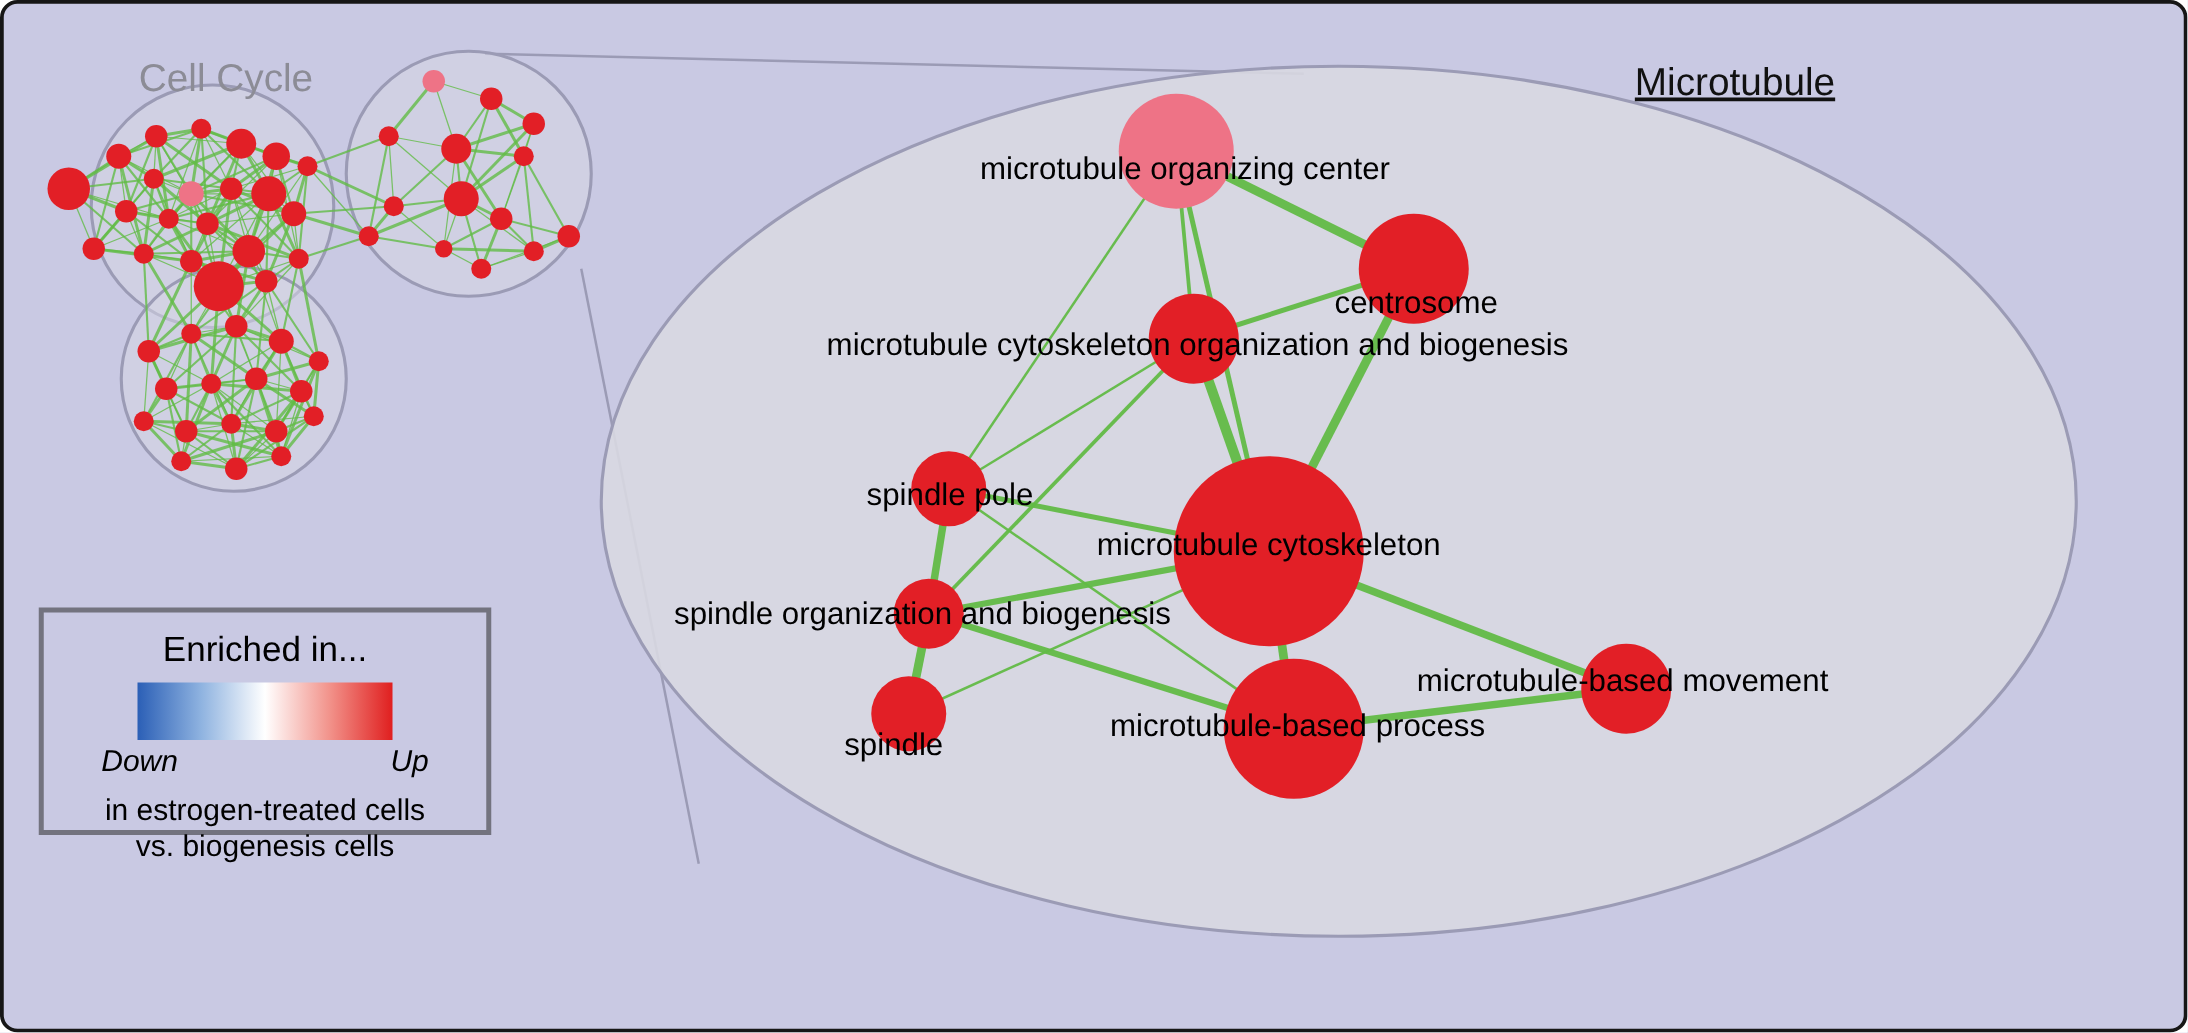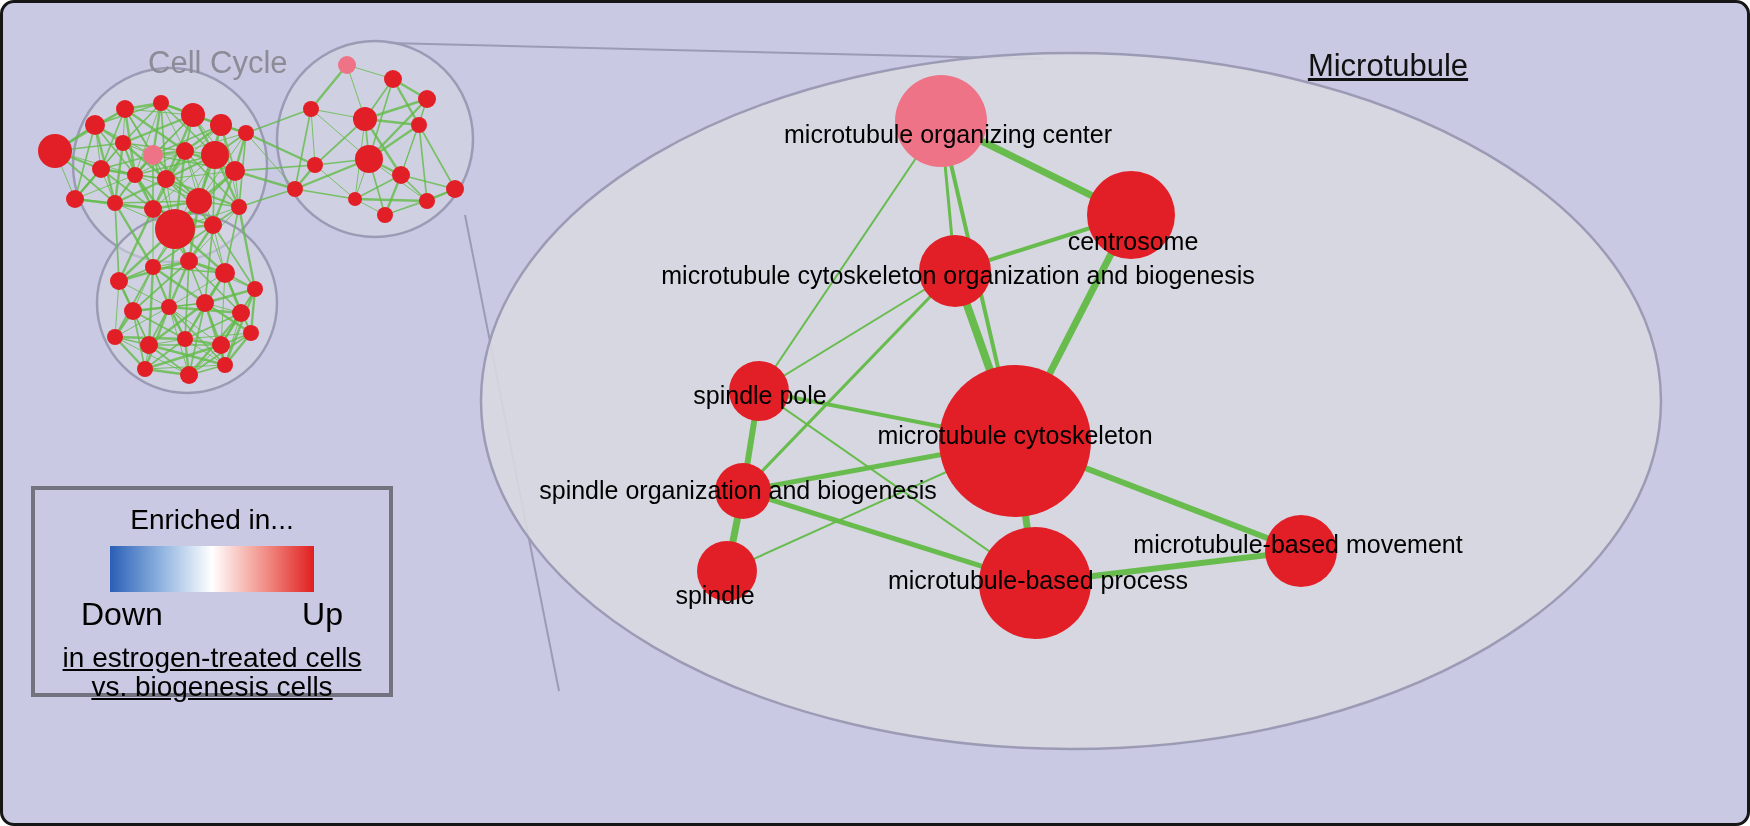--- a/index.html
+++ b/index.html
@@ -3,25 +3,25 @@
 <meta charset="utf-8">
 <style>
   html,body{margin:0;padding:0;background:#ffffff;font-family:"Liberation Sans",sans-serif;}
   .figure{position:relative;width:1750px;height:826px;background:#c9c9e3;border:3px solid #161616;border-radius:14px;box-sizing:border-box;overflow:hidden;}
   .figure svg{position:absolute;left:0;top:0;}
   .lbl{position:absolute;font-size:31px;}
   .graylbl{color:#8c8c96;}
   .cell-cycle{left:108px;top:42px;}
   .ubiq{left:34px;top:388px;line-height:37px;}
   .mct{left:1276px;top:44px;width:218px;text-align:center;color:#111111;line-height:37px;text-decoration:underline;}
-  .legend{position:absolute;left:28px;top:483px;width:362px;height:211px;border:4px solid #73737f;box-sizing:border-box;}
+  .legend{position:absolute;left:28px;top:483px;width:362px;height:182px;border:4px solid #73737f;box-sizing:border-box;}
   .legend-title{text-align:center;margin-top:14px;font-size:28px;color:#000000;}
   .legend-gradient{width:204px;height:46px;margin:10px auto 4px auto;}
-  .legend-updown{width:262px;margin:0 auto;display:flex;justify-content:space-between;font-size:32px;color:#000000;}
-  .legend-caption{text-align:center;font-size:28px;margin-top:10px;line-height:29px;color:#000000;text-decoration:underline;}
+  .legend-updown{width:262px;margin:0 auto;display:flex;justify-content:space-between;font-size:24px;color:#000000;font-style:italic;}
+  .legend-caption{text-align:center;font-size:24px;margin-top:10px;line-height:29px;color:#000000;}
   .node-label{font-size:25px;fill:#000000;font-family:"Liberation Sans",sans-serif;}
 </style>
 </head>
 <body>
 
 <div class="figure" style="background: rgb(201, 201, 227); border-color: rgb(22, 22, 22);">
 
   <svg id="net" width="1750" height="826" viewBox="0 0 1750 826">
       <line x1="385" y1="40" x2="1040" y2="56" stroke="#9b9bb5" stroke-width="2"></line>
       <line x1="462" y1="212" x2="556" y2="688" stroke="#9b9bb5" stroke-width="2"></line>
@@ -391,21 +391,21 @@
       <text x="1130" y="247" text-anchor="middle" class="node-label">centrosome</text>
       <text x="955" y="281" text-anchor="middle" class="node-label">microtubule cytoskeleton organization and biogenesis</text>
       <text x="757" y="401" text-anchor="middle" class="node-label">spindle pole</text>
       <text x="1012" y="441" text-anchor="middle" class="node-label">microtubule cytoskeleton</text>
       <text x="735" y="496" text-anchor="middle" class="node-label">spindle organization and biogenesis</text>
       <text x="1295" y="550" text-anchor="middle" class="node-label">microtubule-based movement</text>
       <text x="712" y="601" text-anchor="middle" class="node-label">spindle</text>
       <text x="1035" y="586" text-anchor="middle" class="node-label">microtubule-based process</text>
     </svg>
 
-  <div class="lbl graylbl cell-cycle" style="color: rgb(140, 140, 150); margin-left: 37px;">Cell Cycle</div>
+  <div class="lbl graylbl cell-cycle" style="color: rgb(140, 140, 150);">Cell Cycle</div>
 
 
   <div class="lbl mct">
     <div>Microtubule</div>
   </div>
 
   <div class="legend">
     <div class="legend-title">Enriched in...</div>
     <div class="legend-gradient" id="legend-gradient" style="background: linear-gradient(to right, rgb(43, 95, 182), rgb(143, 179, 224), rgb(255, 255, 255), rgb(242, 148, 140), rgb(224, 31, 31));"></div>
     <div class="legend-updown">

